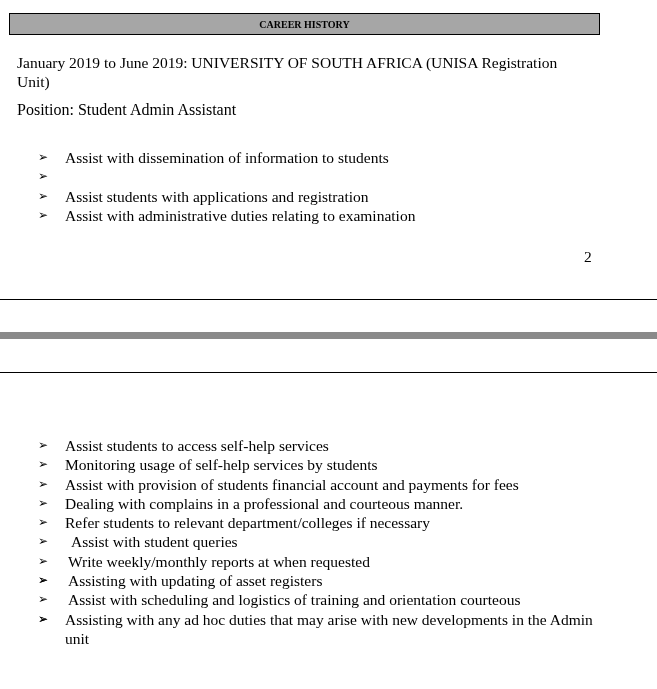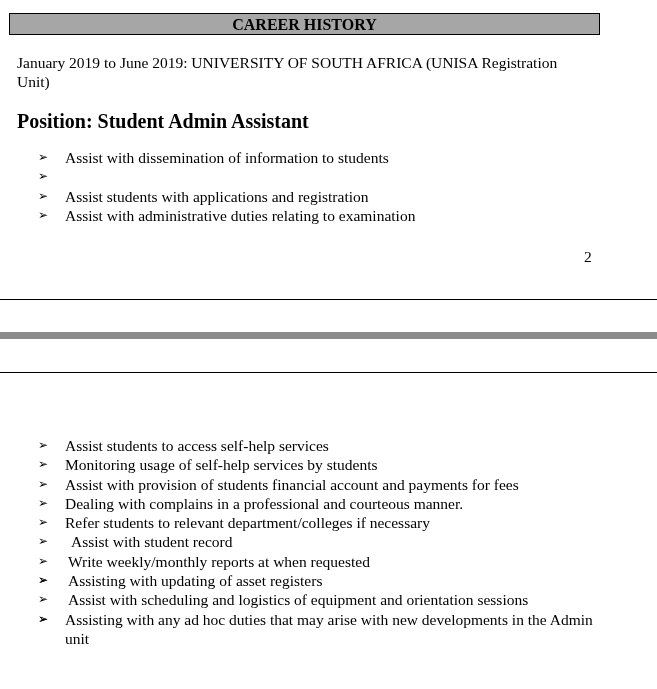--- a/index.html
+++ b/index.html
@@ -3,29 +3,29 @@
 <meta charset="utf-8">
 <style>
   html, body { margin: 0; padding: 0; background: #ffffff; }
   body {
     width: 657px; height: 689px; position: relative; overflow: hidden;
     font-family: "Liberation Serif", serif; color: #000;
   }
   .section-header {
     position: absolute; left: 9px; top: 13px; width: 589px; height: 20px;
     background: #a6a6a6; border: 1px solid #000;
-    text-align: center; font-weight: bold; font-size: 16px; line-height: 21px;
+    text-align: center; font-weight: bold; font-size: 10px; line-height: 21px;
   }
   .job-title {
     position: absolute; left: 17px; top: 53px; width: 560px;
     font-weight: normal; font-size: 15.5px; line-height: 19px;
   }
   .position {
-    position: absolute; left: 17px; top: 112px;
-    font-weight: bold; font-size: 20px; line-height: 19px;
+    position: absolute; left: 17px; top: 100px;
+    font-weight: normal; font-size: 16px; line-height: 19px;
   }
   ul.bullets { list-style: none; margin: 0; padding: 0; position: absolute; left: 38px; }
   ul.bullets li { position: relative; font-size: 15.5px; padding-left: 27px; }
   .arrow {
     position: absolute; left: 0; top: 0;
     font-family: "DejaVu Sans", sans-serif; font-size: 12px;
   }
   #list1 { top: 148px; }
   #list1 li { line-height: 19.3px; height: 19.3px; }
   #list2 { top: 436px; width: 560px; }
@@ -60,20 +60,20 @@
 <div class="rule" id="rule-top"></div>
 <div class="page-gap"></div>
 <div class="rule" id="rule-bottom"></div>
 
 <ul class="bullets indent-a" id="list2">
   <li><span class="arrow">➢</span><span>Assist students to access self-help services</span></li>
   <li><span class="arrow">➢</span><span>Monitoring usage of self-help services by students</span></li>
   <li><span class="arrow">➢</span><span>Assist with provision of students financial account and payments for fees</span></li>
   <li><span class="arrow">➢</span><span>Dealing with complains in a professional and courteous manner.</span></li>
   <li><span class="arrow">➢</span><span>Refer students to relevant department/colleges if necessary</span></li>
-  <li class="i1"><span class="arrow">➢</span><span>Assist with student record</span></li>
+  <li class="i1"><span class="arrow">➢</span><span>Assist with student queries</span></li>
   <li class="i2"><span class="arrow">➢</span><span>Write weekly/monthly reports at when requested</span></li>
   <li class="i2"><span class="arrow">➢</span></li>
   <li class="i2"><span class="arrow">➢</span><span>Assisting with updating of asset registers</span></li>
-  <li class="i2"><span class="arrow">➢</span><span>Assist with scheduling and logistics of equipment and orientation sessions</span></li>
+  <li class="i2"><span class="arrow">➢</span><span>Assist with scheduling and logistics of training and orientation courteous</span></li>
   <li class="i2"><span class="arrow">➢</span></li>
   <li><span class="arrow">➢</span><span>Assisting with any ad hoc duties that may arise with new developments in the Admin unit</span></li>
 </ul>
 
 </body></html>

